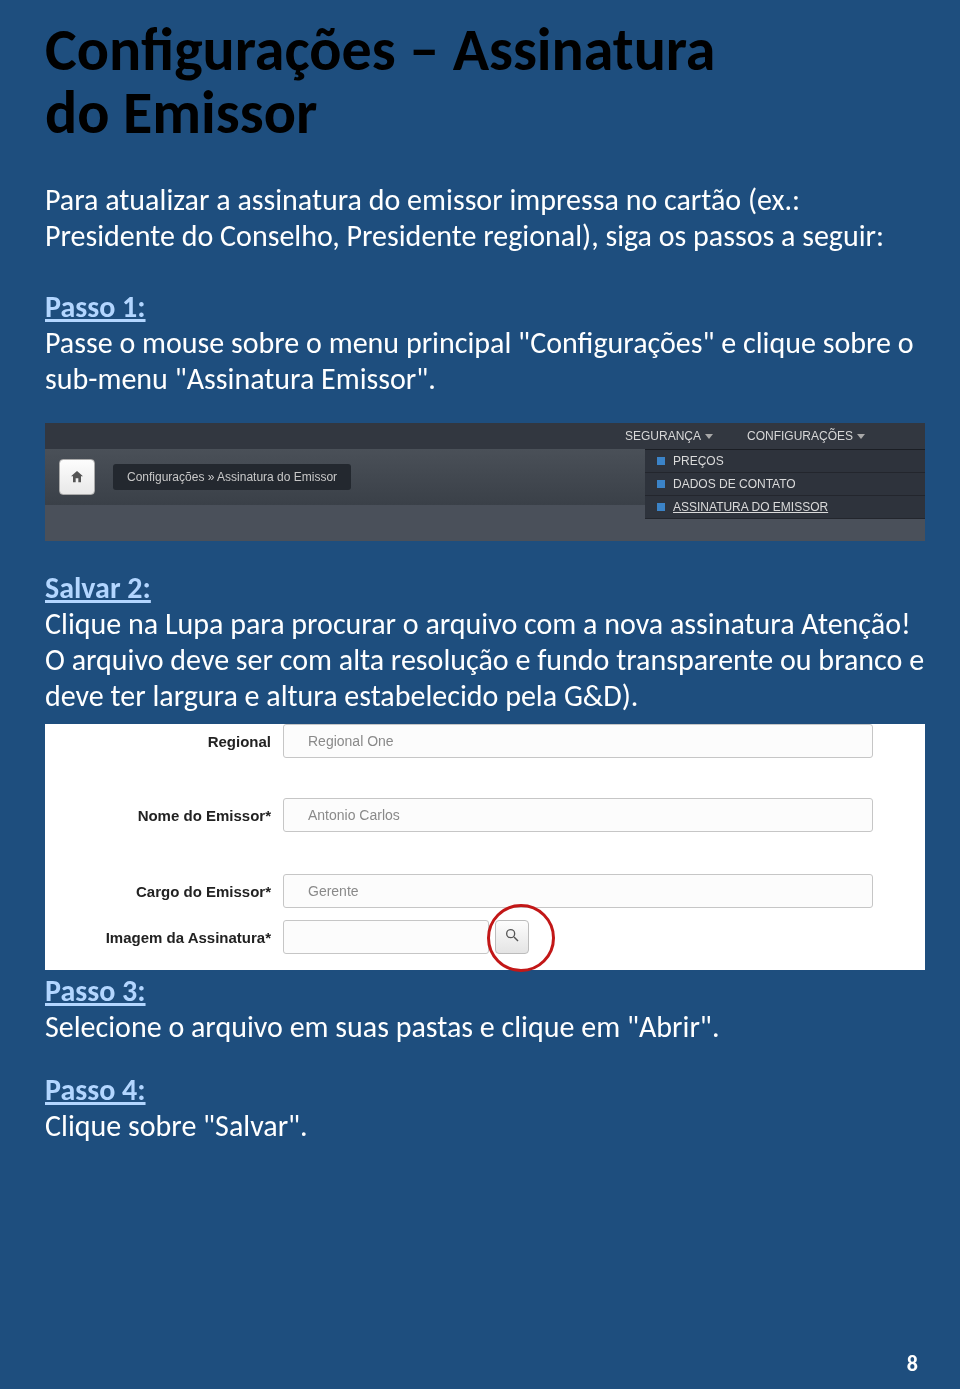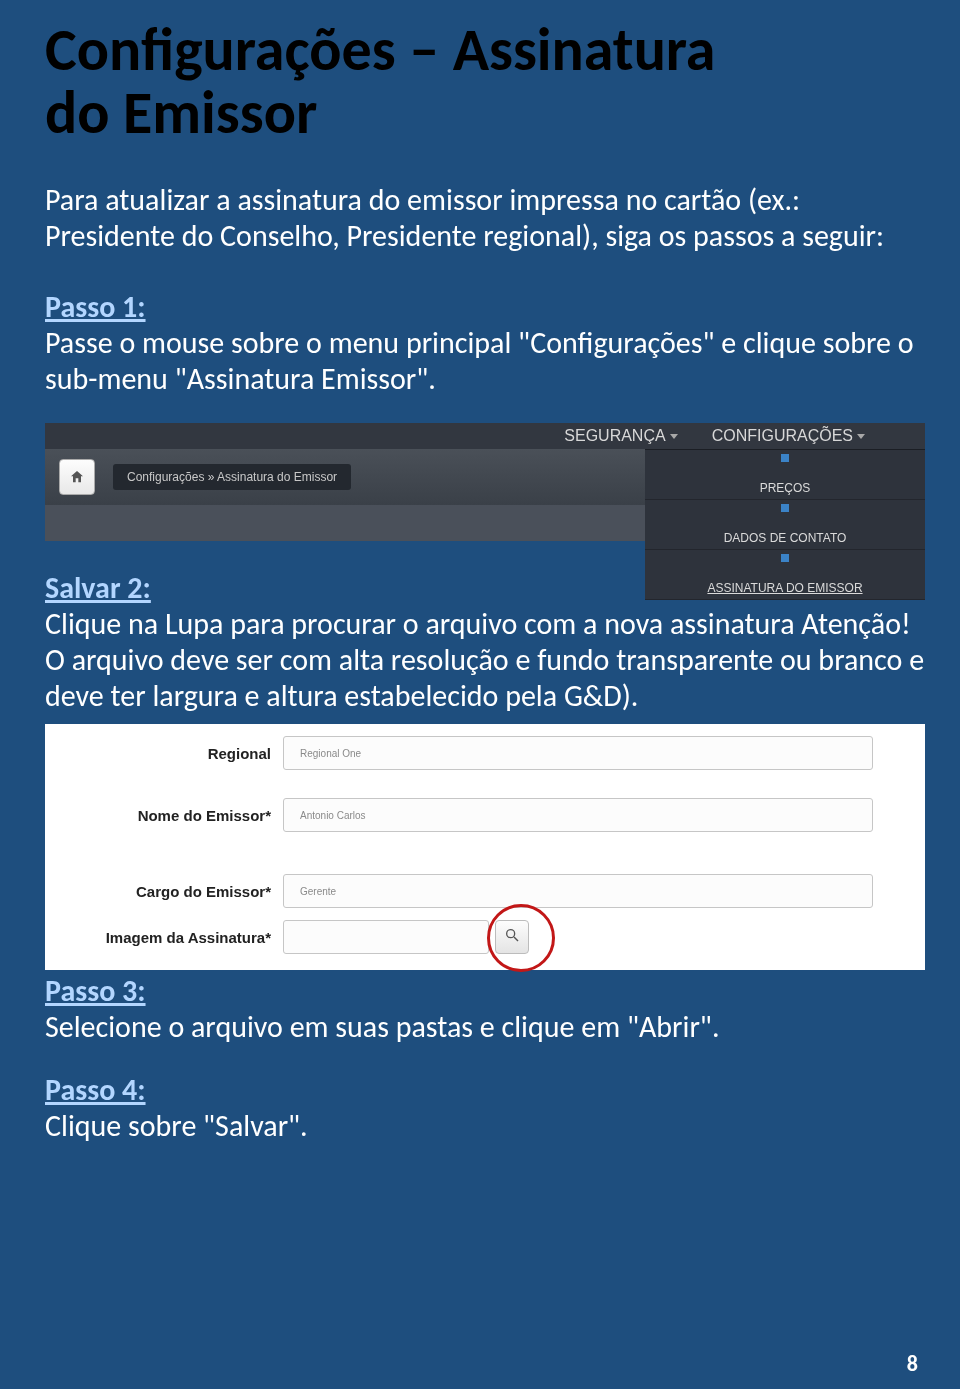--- a/index.html
+++ b/index.html
@@ -55,21 +55,21 @@
   }
   .nav-top {
     position: absolute;
     top: 0; left: 0; right: 0;
     height: 26px;
     background: #323740;
     display: flex;
     justify-content: flex-end;
     align-items: center;
     color: #d8d8d8;
-    font-size: 16px;
+    font-size: 12px;
     padding-right: 60px;
   }
   .nav-top-item {
     display: flex;
     align-items: center;
     gap: 4px;
     margin-left: 34px;
   }
   .chev {
     width: 0; height: 0;
@@ -116,26 +116,25 @@
   .dropdown {
     position: absolute;
     top: 26px; right: 0;
     width: 280px;
     background: #2e333c;
     border-top: 1px solid #1b1e24;
   }
   .dd-item {
     display: flex;
     align-items: center;
-    gap: 19px;
+    gap: 8px;
     padding: 4px 12px;
     font-size: 12px;
     color: #dadada;
     border-bottom: 1px solid #23262d;
-    flex-direction: column;
   }
   .dd-item:last-child { text-decoration: underline; }
   .sq {
     width: 8px; height: 8px;
     background: #3b83c7;
     display: inline-block;
   }
 
   
   .form-shot {
@@ -158,22 +157,22 @@
     padding-right: 12px;
     font-size: 15px;
     font-weight: 700;
     color: #222;
   }
   .form-input {
     height: 34px;
     border: 1px solid #c6c6c6;
     border-radius: 3px;
     background: #fcfcfc;
-    padding: 0 16px;
-    font-size: 10px;
+    padding: 0 24px;
+    font-size: 14px;
     color: #8a8a8a;
     display: flex;
     align-items: center;
   }
   .inp-long { width: 590px; }
   .inp-mid  { width: 206px; }
   .lupa-btn {
     width: 34px; height: 34px;
     border: 1px solid #bcbcbc;
     border-radius: 4px;
@@ -254,21 +253,21 @@
       </div>
     </div>
   </div>
 
   <div class="block2">
     <span class="step-label">Salvar 2:</span>
     <p class="step-text">Clique na Lupa para procurar o arquivo com a nova assinatura Atenção! O arquivo deve ser com alta resolução e fundo transparente ou branco e deve ter largura e altura estabelecido pela G&amp;D).</p>
   </div>
 
   <div class="form-shot">
-    <div class="form-row" style="top:12px;border-radius:11px;">
+    <div class="form-row" style="top:0;border-radius:11px;">
       <div class="form-label">Regional</div>
       <div class="form-input inp-long">Regional One</div>
     </div>
     <div class="form-row" style="top:74px;">
       <div class="form-label">Nome do Emissor*</div>
       <div class="form-input inp-long">Antonio Carlos</div>
     </div>
     <div class="form-row" style="top:134px;margin-top:16px;">
       <div class="form-label">Cargo do Emissor*</div>
       <div class="form-input inp-long">Gerente</div>

